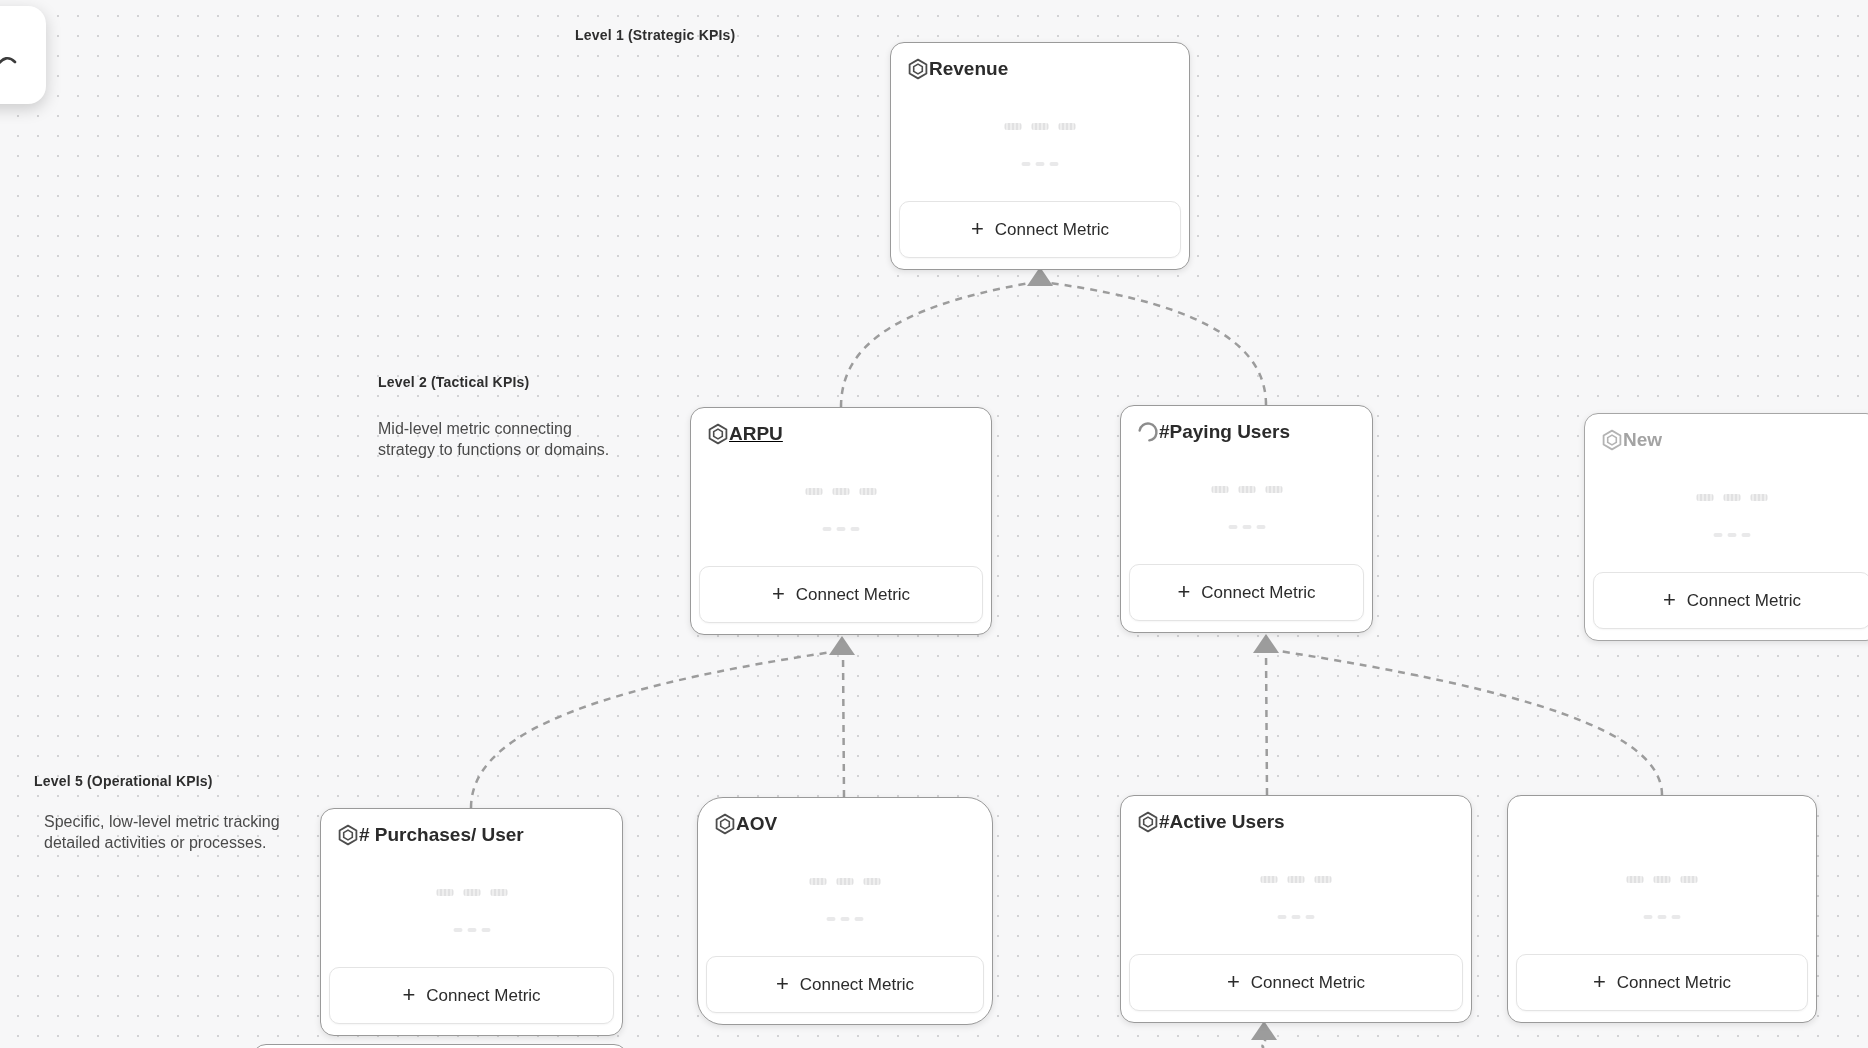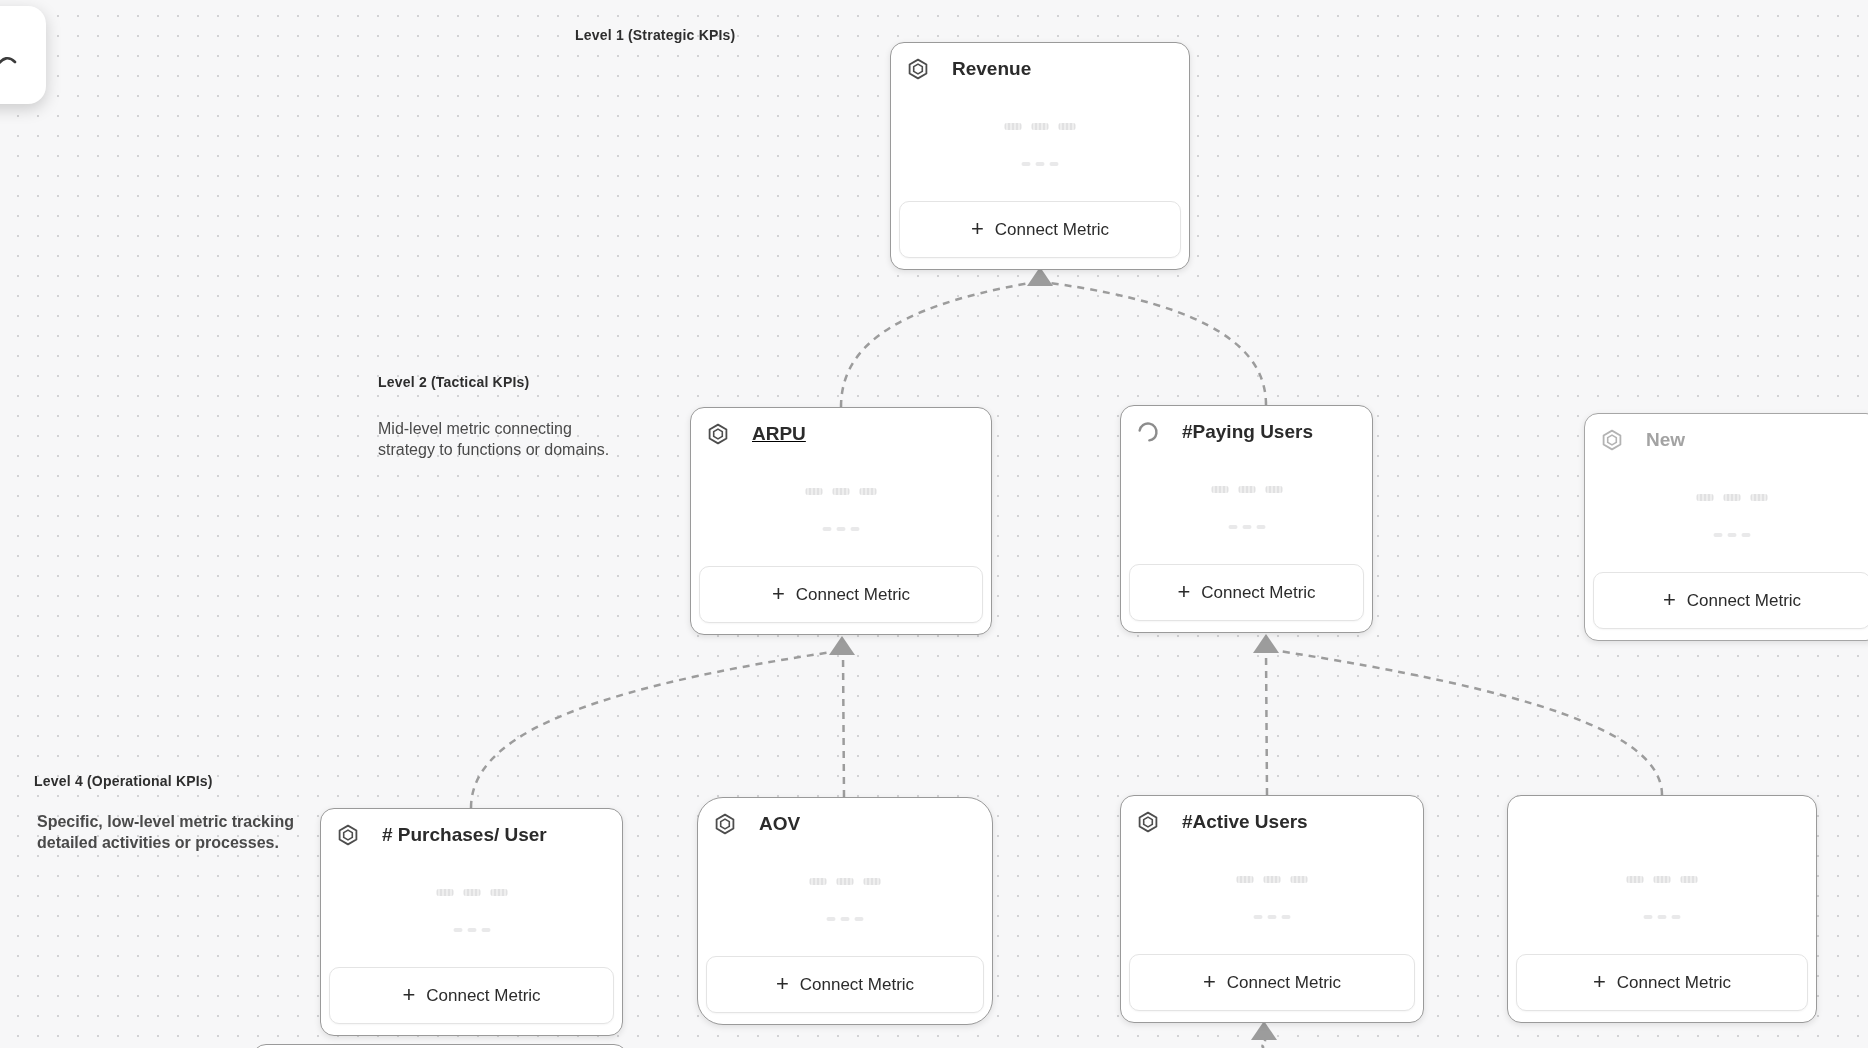--- a/index.html
+++ b/index.html
@@ -16,39 +16,39 @@
   svg.overlay{position:absolute;left:0;top:0;width:1868px;height:1048px;pointer-events:none;}
 
   
   .lvl-head{position:absolute;font-size:14px;font-weight:700;color:#2e2e2e;letter-spacing:.2px;white-space:nowrap;}
   .lvl-desc{position:absolute;font-size:16px;line-height:21px;color:#4a4a4a;}
   #lvl1-head{left:575px;top:27px;}
   #lvl1-desc{left:576px;top:70px;width:262px;}
   #lvl2-head{left:378px;top:374px;}
   #lvl2-desc{left:378px;top:418px;width:238px;}
   #lvl3-head{left:34px;top:773px;}
-  #lvl3-desc{left:37px;top:811px;width:258px;font-weight:bold;}
+  #lvl3-desc{left:44px;top:811px;width:258px;}
 
   
   .card{
     position:absolute;height:228px;background:#fff;
     border:1.5px solid #9a9a9a;border-radius:14px;
     box-shadow:0 2px 6px rgba(0,0,0,.10);
     box-sizing:border-box;
   }
   .card-revenue{left:890px;top:42px;width:300px;}
   .card-arpu{left:690px;top:407px;width:302px;text-decoration:underline;}
   .card-paying{left:1120px;top:405px;width:253px;}
   .card-new{left:1584px;top:413px;width:296px;border-color:#a6a6a6;}
   .card-purchases{left:320px;top:808px;width:303px;}
   .card-aov{left:697px;top:797px;width:296px;border-radius:26px;}
-  .card-active{left:1120px;top:795px;width:304px;}
+  .card-active{left:1120px;top:795px;width:352px;}
   .card-pcr{left:1507px;top:795px;width:310px;}
 
-  .card-head{display:flex;gap:23px;padding:15px 16px 0 16px;}
+  .card-head{display:flex;gap:0;padding:15px 16px 0 16px;}
   .card-title{font-size:19px;font-weight:600;color:#2b2b2b;white-space:nowrap;}
   .card-new .card-title{color:#a3a3a3;}
   .card-new .hex-icon path{stroke:#b3b3b3;}
 
   .sk-row{position:absolute;left:50%;transform:translateX(-50%);display:flex;}
   .sk-row1{top:80px;gap:10px;}
   .sk-row2{top:119px;gap:5px;}
   .sk-bar{width:17px;height:7px;border-radius:2px;
     background:repeating-linear-gradient(90deg,#e1e1e2 0 2px,#efefef 2px 4px);}
   .sk-dash{width:9px;height:4px;border-radius:2px;background:#e9e9ea;}
@@ -97,21 +97,21 @@
       <polygon points="1040,267 1027,286 1053,286"></polygon>
       <polygon points="842,636 829,655 855,655"></polygon>
       <polygon points="1266,634 1253,653 1279,653"></polygon>
       <polygon points="1264,1021 1251,1040 1277,1040"></polygon>
     </g>
   </svg>
 
   <div class="lvl-head" id="lvl1-head">Level 1 (Strategic KPIs)</div>
   <div class="lvl-head" id="lvl2-head">Level 2 (Tactical KPIs)</div>
   <div class="lvl-desc" id="lvl2-desc">Mid-level metric connecting strategy to functions or domains.</div>
-  <div class="lvl-head" id="lvl3-head">Level 4 (Operational KPIs)</div>
+  <div class="lvl-head" id="lvl3-head">Level 5 (Operational KPIs)</div>
   <div class="lvl-desc" id="lvl3-desc">Specific, low-level metric tracking detailed activities or processes.</div>
 
   <article class="card card-revenue">
     <div class="card-head">
       <svg class="hex-icon" width="22" height="22" viewBox="0 0 22 22">
         <g fill="none" stroke="#4d4d4d" stroke-linejoin="round">
           <path stroke-width="1.8" d="M11 1.6 L19.4 6.5 L19.4 15.5 L11 20.4 L2.6 15.5 L2.6 6.5 Z"></path>
           <path stroke-width="1.6" d="M11 6.1 L15.3 8.6 L15.3 13.4 L11 15.9 L6.7 13.4 L6.7 8.6 Z"></path>
         </g>
       </svg>

